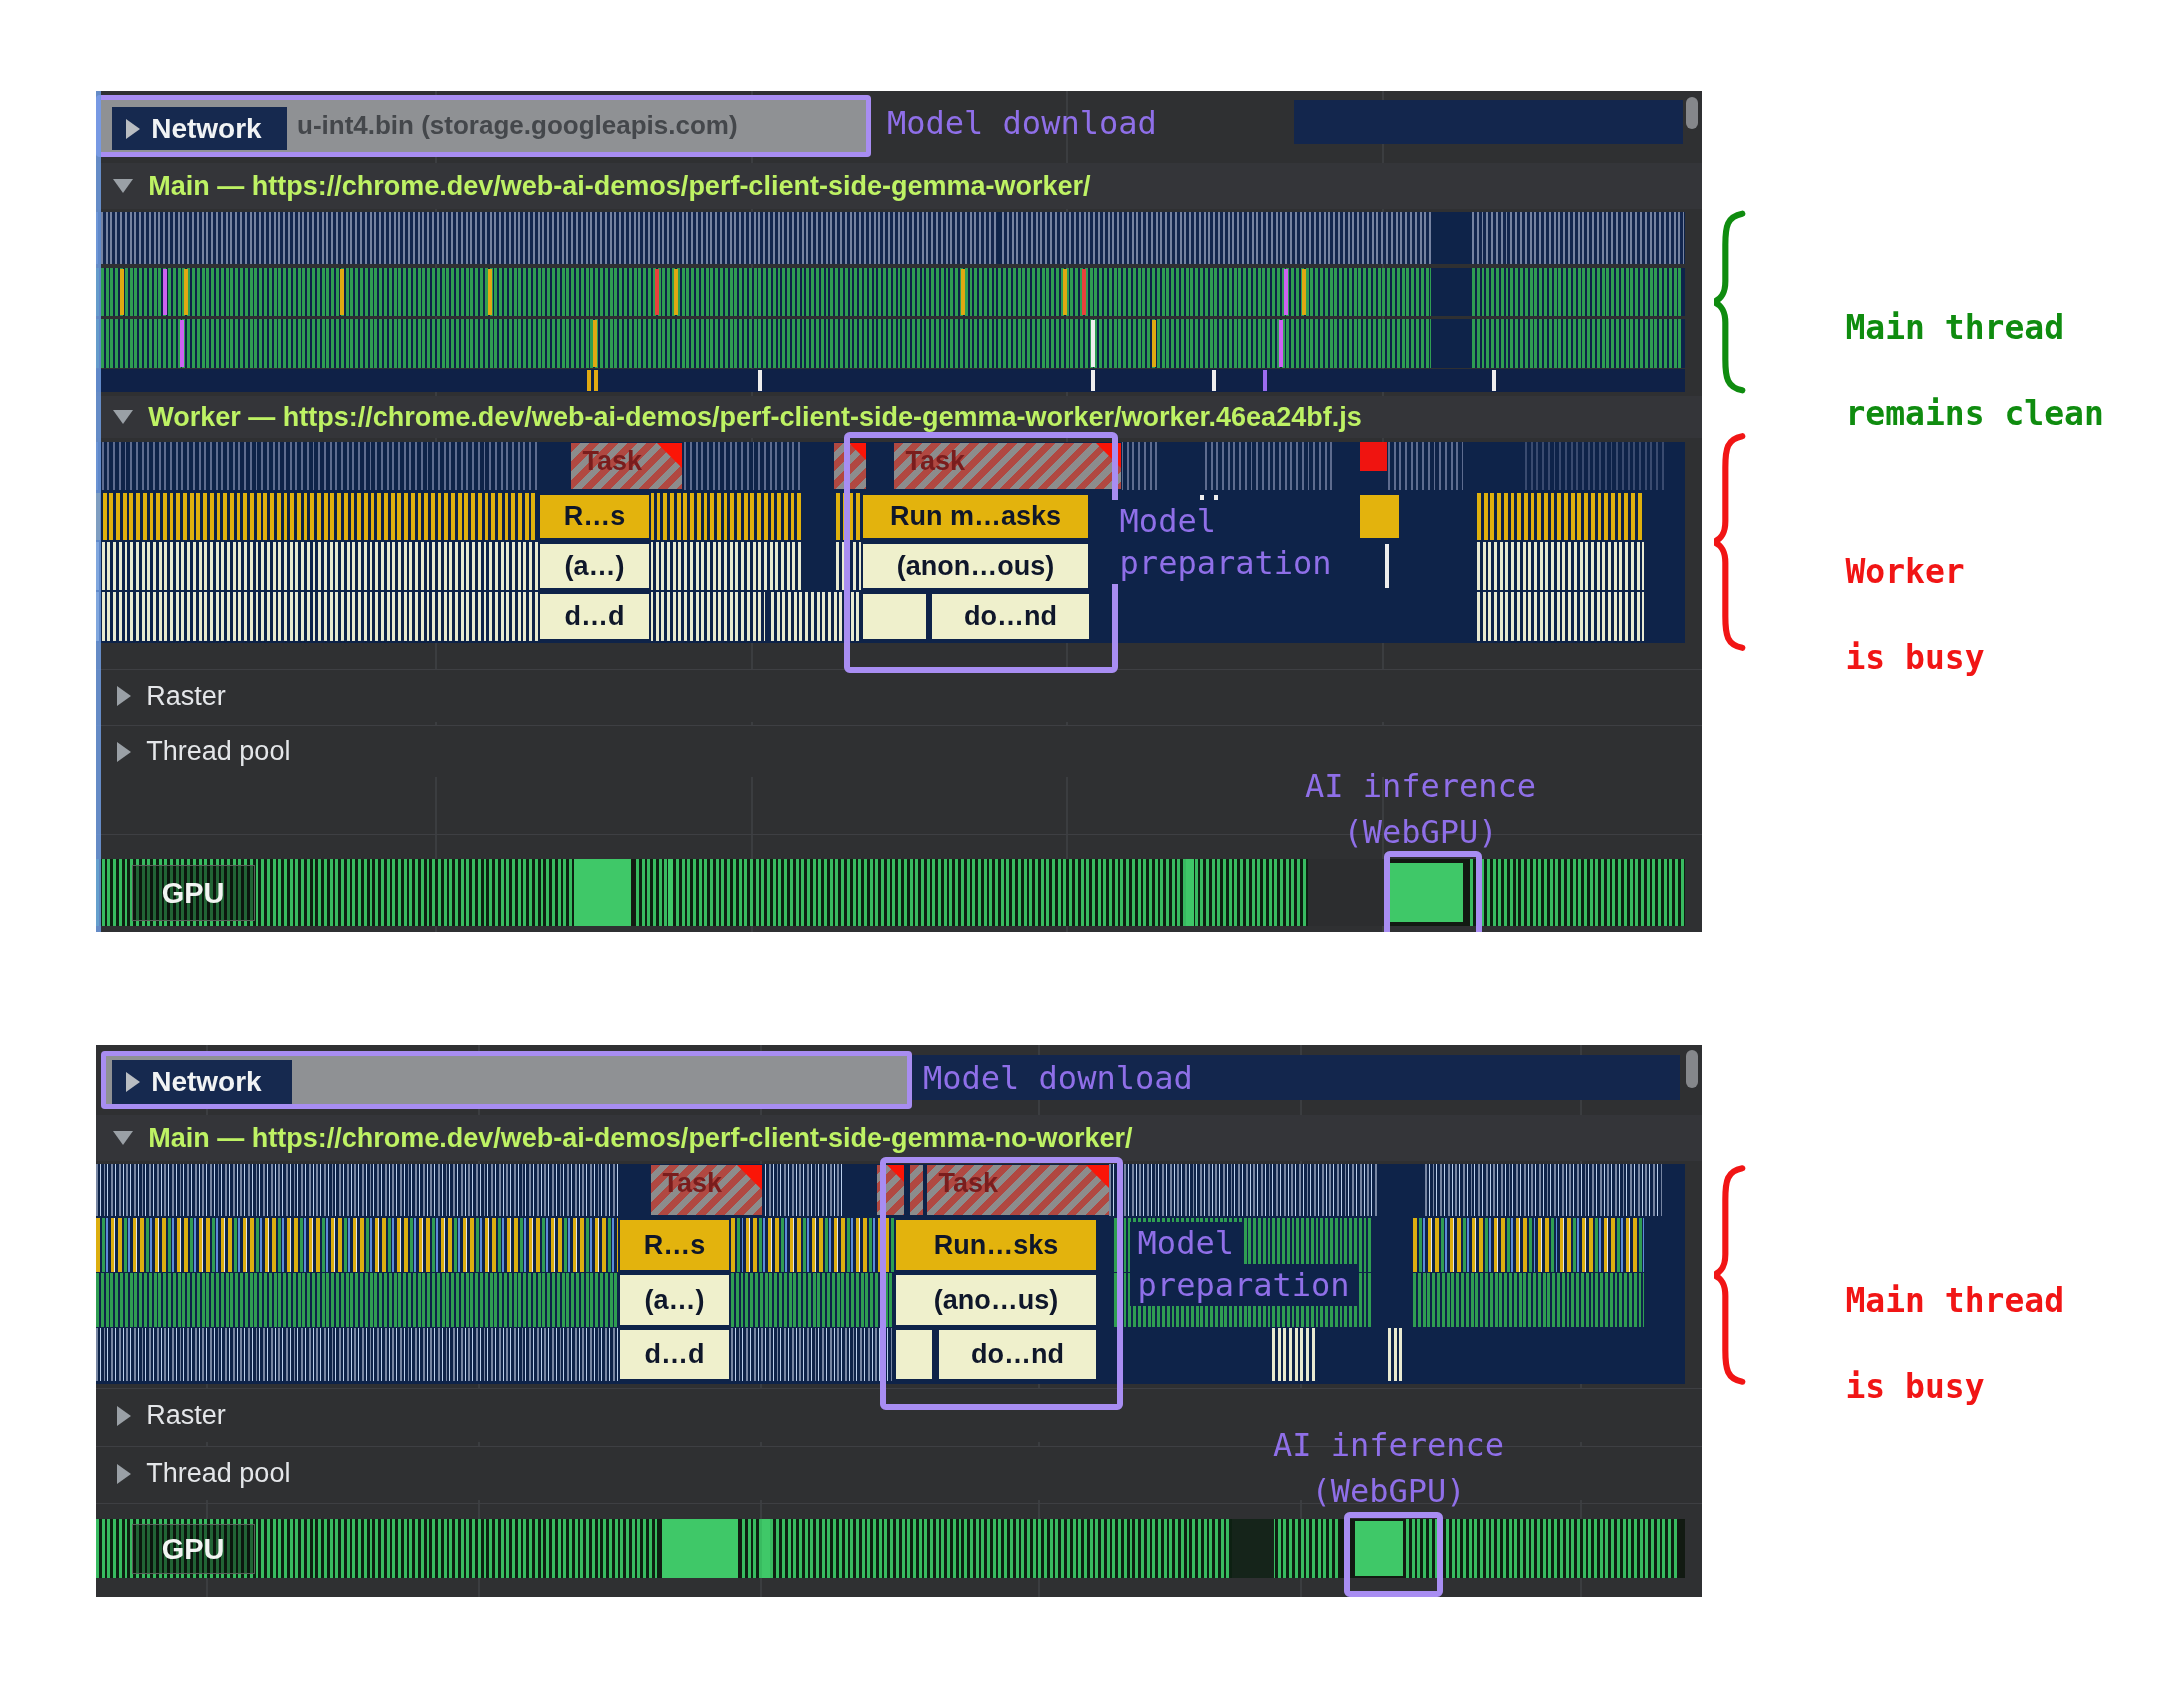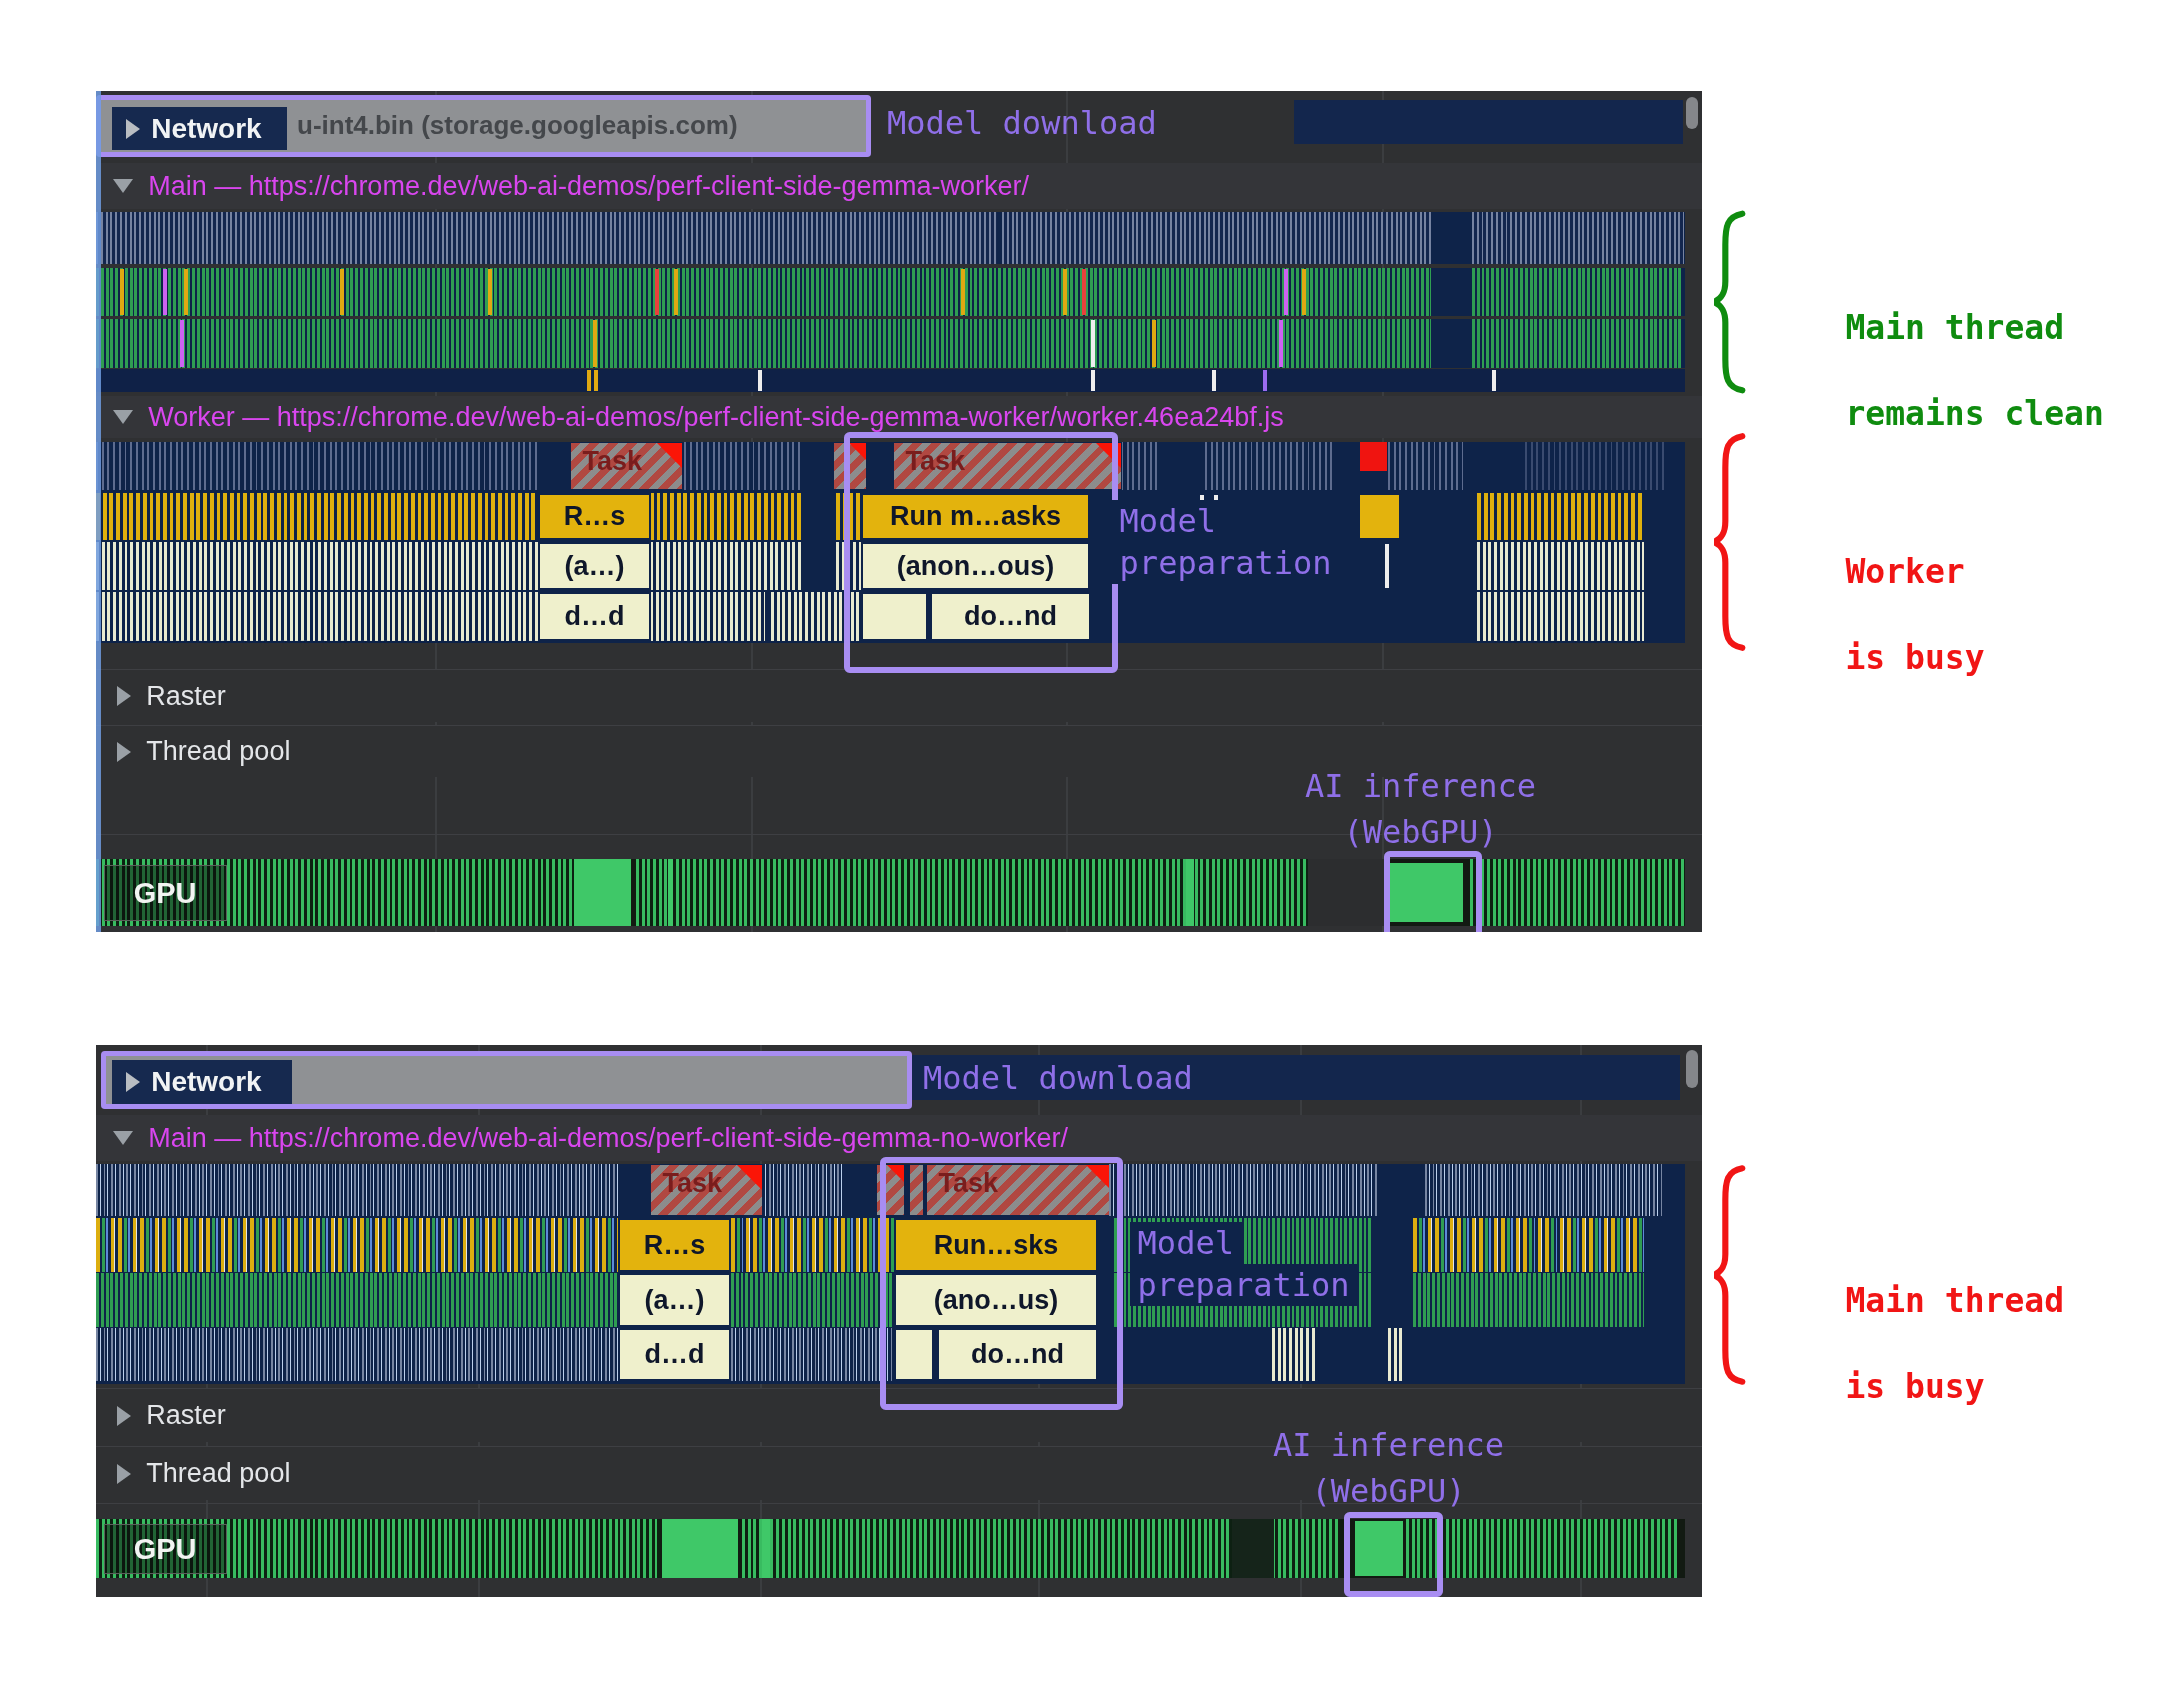--- a/index.html
+++ b/index.html
@@ -3,21 +3,21 @@
 <meta charset="utf-8">
 <style>
   html,body{margin:0;padding:0;background:#ffffff;}
   .stage{position:relative;width:2181px;height:1703px;background:#ffffff;overflow:hidden;
          font-family:"Liberation Sans",sans-serif;}
   .abs{position:absolute;}
   .panel{position:absolute;background:#2f3032;overflow:hidden;}
   .gridline{position:absolute;top:0;bottom:0;width:1.9px;background:#53555c;opacity:.35;}
   .leftedge{position:absolute;left:0;top:0;bottom:0;width:4.8px;background:#6f9be0;opacity:.85;z-index:4;}
   .thead{position:absolute;left:0;right:0;background:#343539;display:flex;align-items:center;
-         gap:15.3px;padding-left:17px;color:#d946ef;font-size:27px;font-weight:400;box-sizing:border-box;}
+         gap:15.3px;padding-left:17px;color:#bef264;font-size:27px;font-weight:700;box-sizing:border-box;}
   .tri-d{width:0;height:0;border-left:10.5px solid transparent;border-right:10.5px solid transparent;
          border-top:14.3px solid #9aa0a6;}
   .tri-r{width:0;height:0;border-top:10.5px solid transparent;border-bottom:10.5px solid transparent;
          border-left:14.3px solid #9aa0a6;}
   .trackrow{position:absolute;left:0;right:0;border-top:1.9px solid #3e3f43;display:flex;align-items:center;
             gap:15.3px;padding-left:21px;color:#e4e6e9;font-size:27px;box-sizing:border-box;background:#2f3032;}
   .navyband{position:absolute;background:#0e2349;}
   .seg{position:absolute;}
   .st-slate{background:repeating-linear-gradient(90deg,#7683a1 0 1.9px,#13264e 1.9px 4.8px);}
   .st-slate2{background:repeating-linear-gradient(90deg,#5e6c8f 0 1.9px,#0e2349 1.9px 5.7px);}
@@ -42,21 +42,21 @@
   .pnote{position:absolute;color:#8f6fe8;font-family:"DejaVu Sans Mono",monospace;
          font-size:32px;font-weight:500;z-index:7;white-space:nowrap;}
   .pnote .chipline{display:inline-block;background:#0e2349;padding:1px 7.6px;}
   .netchip{position:absolute;background:#16294f;display:flex;align-items:center;gap:11.5px;
            padding:0 13.4px;color:#f1f3f4;font-size:28px;font-weight:700;box-sizing:border-box;z-index:3;}
   .neturl{position:absolute;color:#44474b;font-size:26px;font-weight:600;white-space:nowrap;
           overflow:hidden;z-index:2;}
   .netbox{position:absolute;border:5.7px solid #a88df2;border-radius:3.8px;background:#8f9194;z-index:2;}
   .gpuchip{position:absolute;background:rgba(10,14,10,.5);border:1.9px solid #5a5f5a;display:flex;
            align-items:center;justify-content:center;color:#f2f4f2;font-size:29px;font-weight:600;
-           box-sizing:border-box;z-index:3;}
+           box-sizing:border-box;z-index:3;margin-left:28px;}
   .sidenote{position:absolute;font-family:"DejaVu Sans Mono",monospace;font-size:33px;font-weight:700;
             line-height:43px;white-space:pre;}
   .thumb{position:absolute;width:12.4px;background:#85878b;border-radius:6.7px;z-index:4;}
   .redblock{position:absolute;background:#f01410;}
   .gap-dark{position:absolute;background:#2c2d2f;}
 </style>
 </head>
 <body>
 
 <div class="stage">

